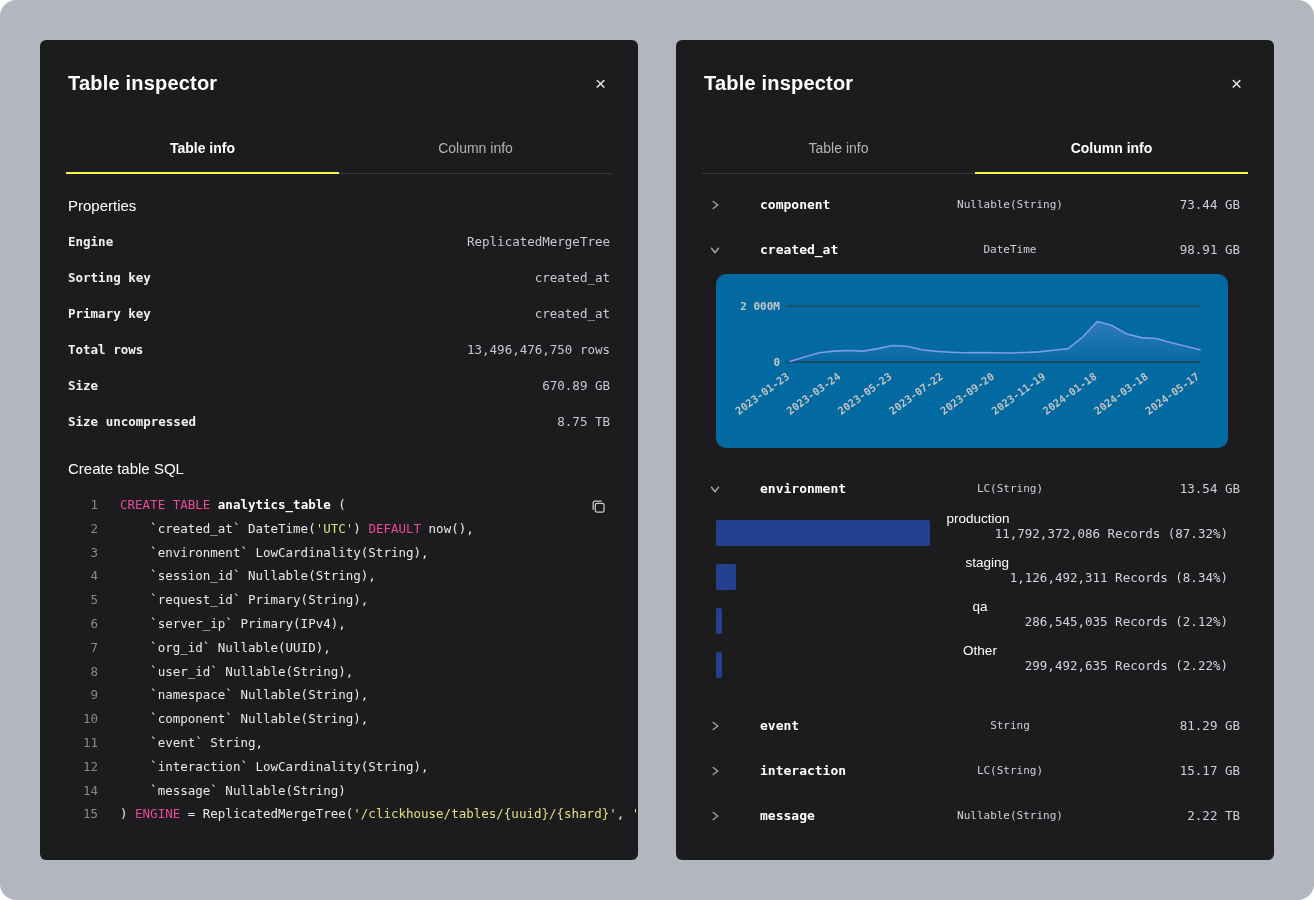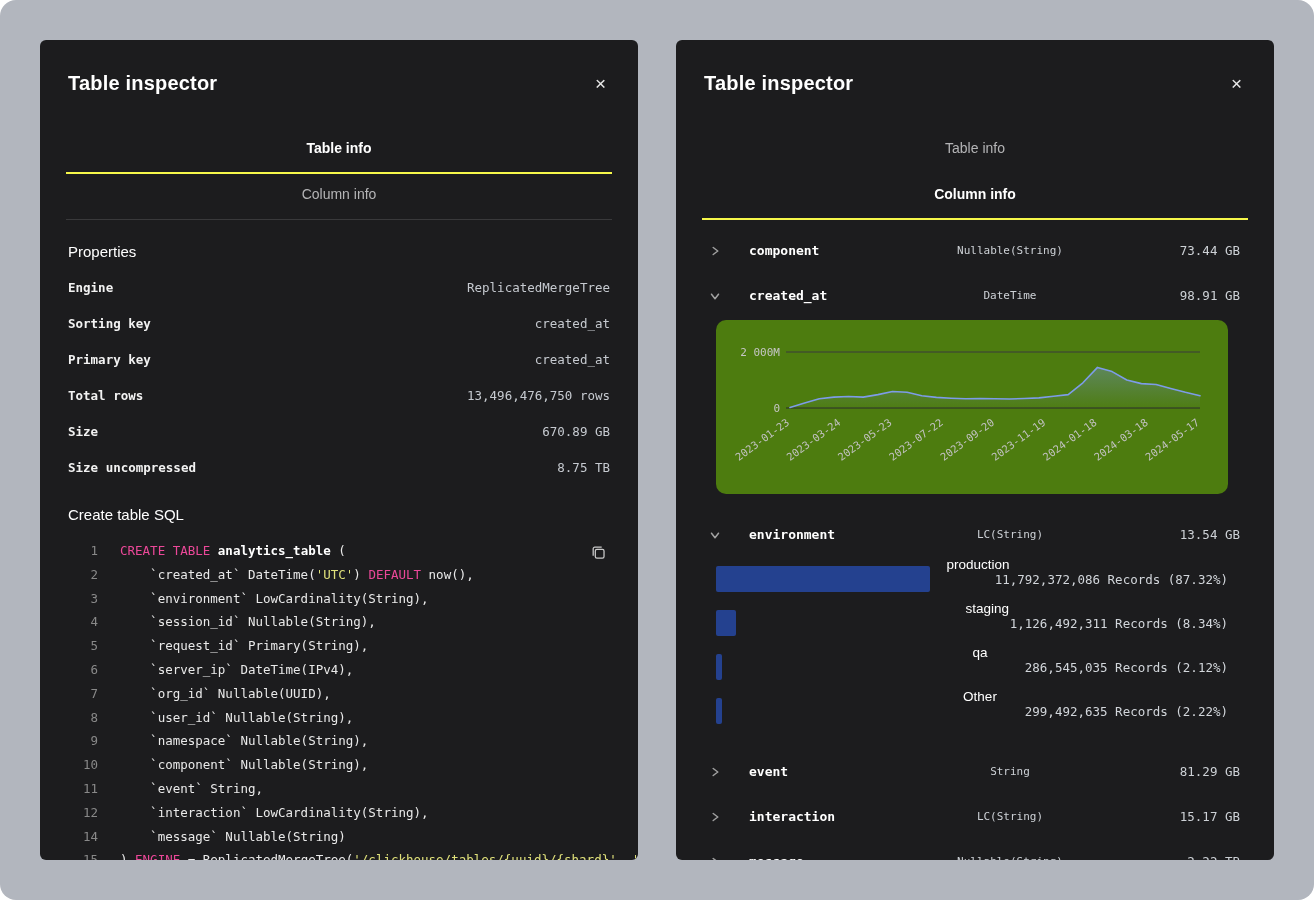--- a/index.html
+++ b/index.html
@@ -7,21 +7,21 @@
   .canvas { position: relative; width: 1314px; height: 900px; background: #b2b6be; border-radius: 16px; overflow: hidden; }
 
   .modal { position: absolute; top: 40px; width: 598px; height: 820px; background: #1c1c1e; border-radius: 6px; overflow: hidden; color: #fff; }
   #modal-left { left: 40px; }
   #modal-right { left: 676px; }
 
   .modal-header { display: flex; align-items: center; justify-content: space-between; padding: 30px 26px 22px 28px; }
   .modal-title { font-size: 20px; font-weight: 700; letter-spacing: .2px; }
   .close-btn { background: none; border: 0; color: #e8e8e8; font-size: 19px; line-height: 1; cursor: pointer; padding: 4px 6px; font-family: inherit; }
 
-  .tabs { display: flex; margin: 8px 26px 0; border-bottom: 1px solid #39393b; flex-direction: column; }
+  .tabs { display: flex; margin: 8px 26px 0; border-bottom: 1px solid #39393b; }
   .tab { flex: 1; text-align: center; padding: 13px 0 17px; font-size: 14px; color: #b4b4b6; position: relative; cursor: pointer; background: none; border: 0; font-family: inherit; }
   .tab.active { color: #ffffff; font-weight: 600; }
   .tab.active::after { content: ""; position: absolute; left: 0; right: 0; bottom: -1px; height: 2px; background: var(--accent, #f6f74a); }
 
   
   .content { padding: 2px 28px 0; }
   .section-heading { font-size: 15px; font-weight: 400; margin: 21px 0 9px; color: #fff; }
   .prop-row { display: flex; justify-content: space-between; align-items: center; padding: 10.5px 0; font-family: "DejaVu Sans Mono", monospace; font-size: 12.5px; }
   .prop-label { color: #f2f2f2; font-weight: 700; }
   .prop-value { color: #c6cad0; }
@@ -33,25 +33,25 @@
   .code { color: #e9e9e9; }
   .tok-kw { color: #ec4899; }
   .tok-str { color: #dfe07a; }
   .tok-bold { font-weight: 700; color: #ffffff; }
 
   
   .columns { padding: 8px 26px 0; }
   .col-row { display: flex; align-items: center; padding: 15px 8px; cursor: pointer; }
   .chev { width: 22px; flex: none; display: inline-flex; align-items: center; }
   .chev.open svg { transform: rotate(90deg); }
-  .col-name { font-family: "DejaVu Sans Mono", monospace; font-size: 13px; font-weight: 700; color: #fff; flex: 1; margin-left: 17px; }
+  .col-name { font-family: "DejaVu Sans Mono", monospace; font-size: 13px; font-weight: 700; color: #fff; flex: 1; margin-left: 28px; }
   .col-type { width: 220px; text-align: center; font-family: "DejaVu Sans Mono", monospace; font-size: 11px; color: #cdd1d6; }
   .col-size { width: 120px; text-align: right; font-family: "DejaVu Sans Mono", monospace; font-size: 12.5px; color: #cdd1d6; }
 
-  .chart-panel { margin: 2px 20px 18px 14px; background: #4d7c0f; border-radius: 10px; padding: 16px 16px 4px; }
+  .chart-panel { margin: 2px 20px 18px 14px; background: #0369a1; border-radius: 10px; padding: 16px 16px 4px; font-weight: bold; }
 
   .env-values { margin: 0 20px 16px 14px; }
   .env-row { position: relative; height: 44px; display: flex; align-items: center; flex-direction: column; }
   .env-bar { position: absolute; left: 0; top: 9px; height: 26px; background: var(--bar, #24418f); border-radius: 2px; }
   .env-label { position: relative; z-index: 1; color: #fff; font-size: 13.5px; }
   .env-records { margin-left: auto; position: relative; z-index: 1; font-family: "DejaVu Sans Mono", monospace; font-size: 12.5px; color: #d2d6db; }
 </style>
 </head>
 <body>
 
@@ -101,21 +101,21 @@
               <rect x="5" y="5" width="8.2" height="8.2" rx="1.5" stroke="#c9c9c9" fill="none" stroke-width="1.2"></rect>
               <path d="M11 3 H4.5 A1.5 1.5 0 0 0 3 4.5 V11" stroke="#c9c9c9" fill="none" stroke-width="1.2"></path>
             </svg>
         </button>
         <div id="code-box">
             <div class="code-line"><span class="ln">1</span><span class="code"><span class="tok-kw">CREATE TABLE</span><span class="tok-pl"> </span><span class="tok-bold">analytics_table</span><span class="tok-pl"> (</span></span></div>
             <div class="code-line"><span class="ln">2</span><span class="code"><span class="tok-pl">    `created_at` DateTime(</span><span class="tok-str">'UTC'</span><span class="tok-pl">) </span><span class="tok-kw">DEFAULT</span><span class="tok-pl"> now(),</span></span></div>
             <div class="code-line"><span class="ln">3</span><span class="code"><span class="tok-pl">    `environment` LowCardinality(String),</span></span></div>
             <div class="code-line"><span class="ln">4</span><span class="code"><span class="tok-pl">    `session_id` Nullable(String),</span></span></div>
             <div class="code-line"><span class="ln">5</span><span class="code"><span class="tok-pl">    `request_id` Primary(String),</span></span></div>
-            <div class="code-line"><span class="ln">6</span><span class="code"><span class="tok-pl">    `server_ip` DateTime(IPv4),</span></span></div>
+            <div class="code-line"><span class="ln">6</span><span class="code"><span class="tok-pl">    `server_ip` Primary(IPv4),</span></span></div>
             <div class="code-line"><span class="ln">7</span><span class="code"><span class="tok-pl">    `org_id` Nullable(UUID),</span></span></div>
             <div class="code-line"><span class="ln">8</span><span class="code"><span class="tok-pl">    `user_id` Nullable(String),</span></span></div>
             <div class="code-line"><span class="ln">9</span><span class="code"><span class="tok-pl">    `namespace` Nullable(String),</span></span></div>
             <div class="code-line"><span class="ln">10</span><span class="code"><span class="tok-pl">    `component` Nullable(String),</span></span></div>
             <div class="code-line"><span class="ln">11</span><span class="code"><span class="tok-pl">    `event` String,</span></span></div>
             <div class="code-line"><span class="ln">12</span><span class="code"><span class="tok-pl">    `interaction` LowCardinality(String),</span></span></div>
             <div class="code-line"><span class="ln">14</span><span class="code"><span class="tok-pl">    `message` Nullable(String)</span></span></div>
             <div class="code-line"><span class="ln">15</span><span class="code"><span class="tok-pl">) </span><span class="tok-kw">ENGINE</span><span class="tok-pl"> = ReplicatedMergeTree(</span><span class="tok-str">'/clickhouse/tables/{uuid}/{shard}'</span><span class="tok-pl">, </span><span class="tok-str">'{replica}'</span></span></div>
           </div>
       </div>

